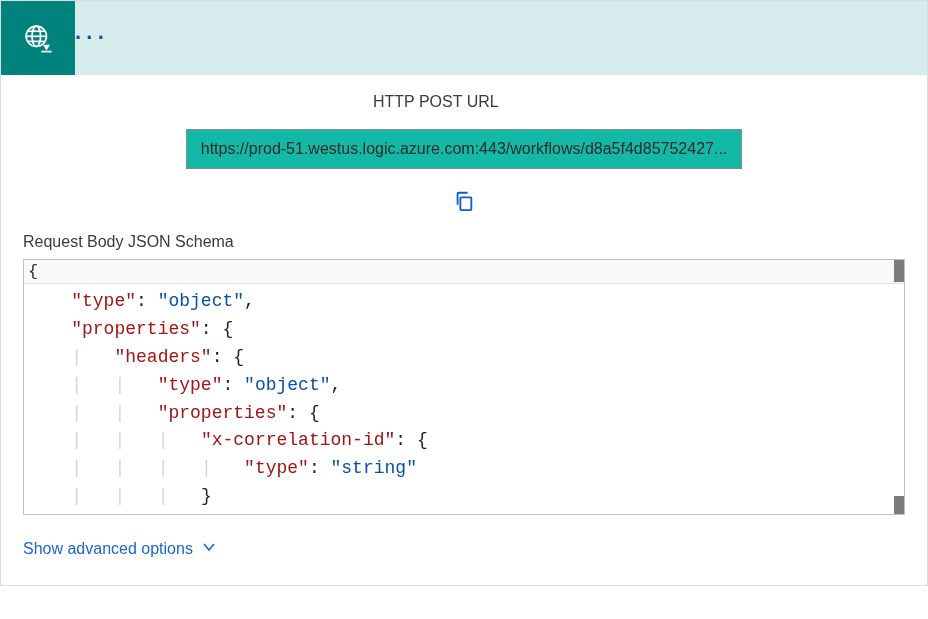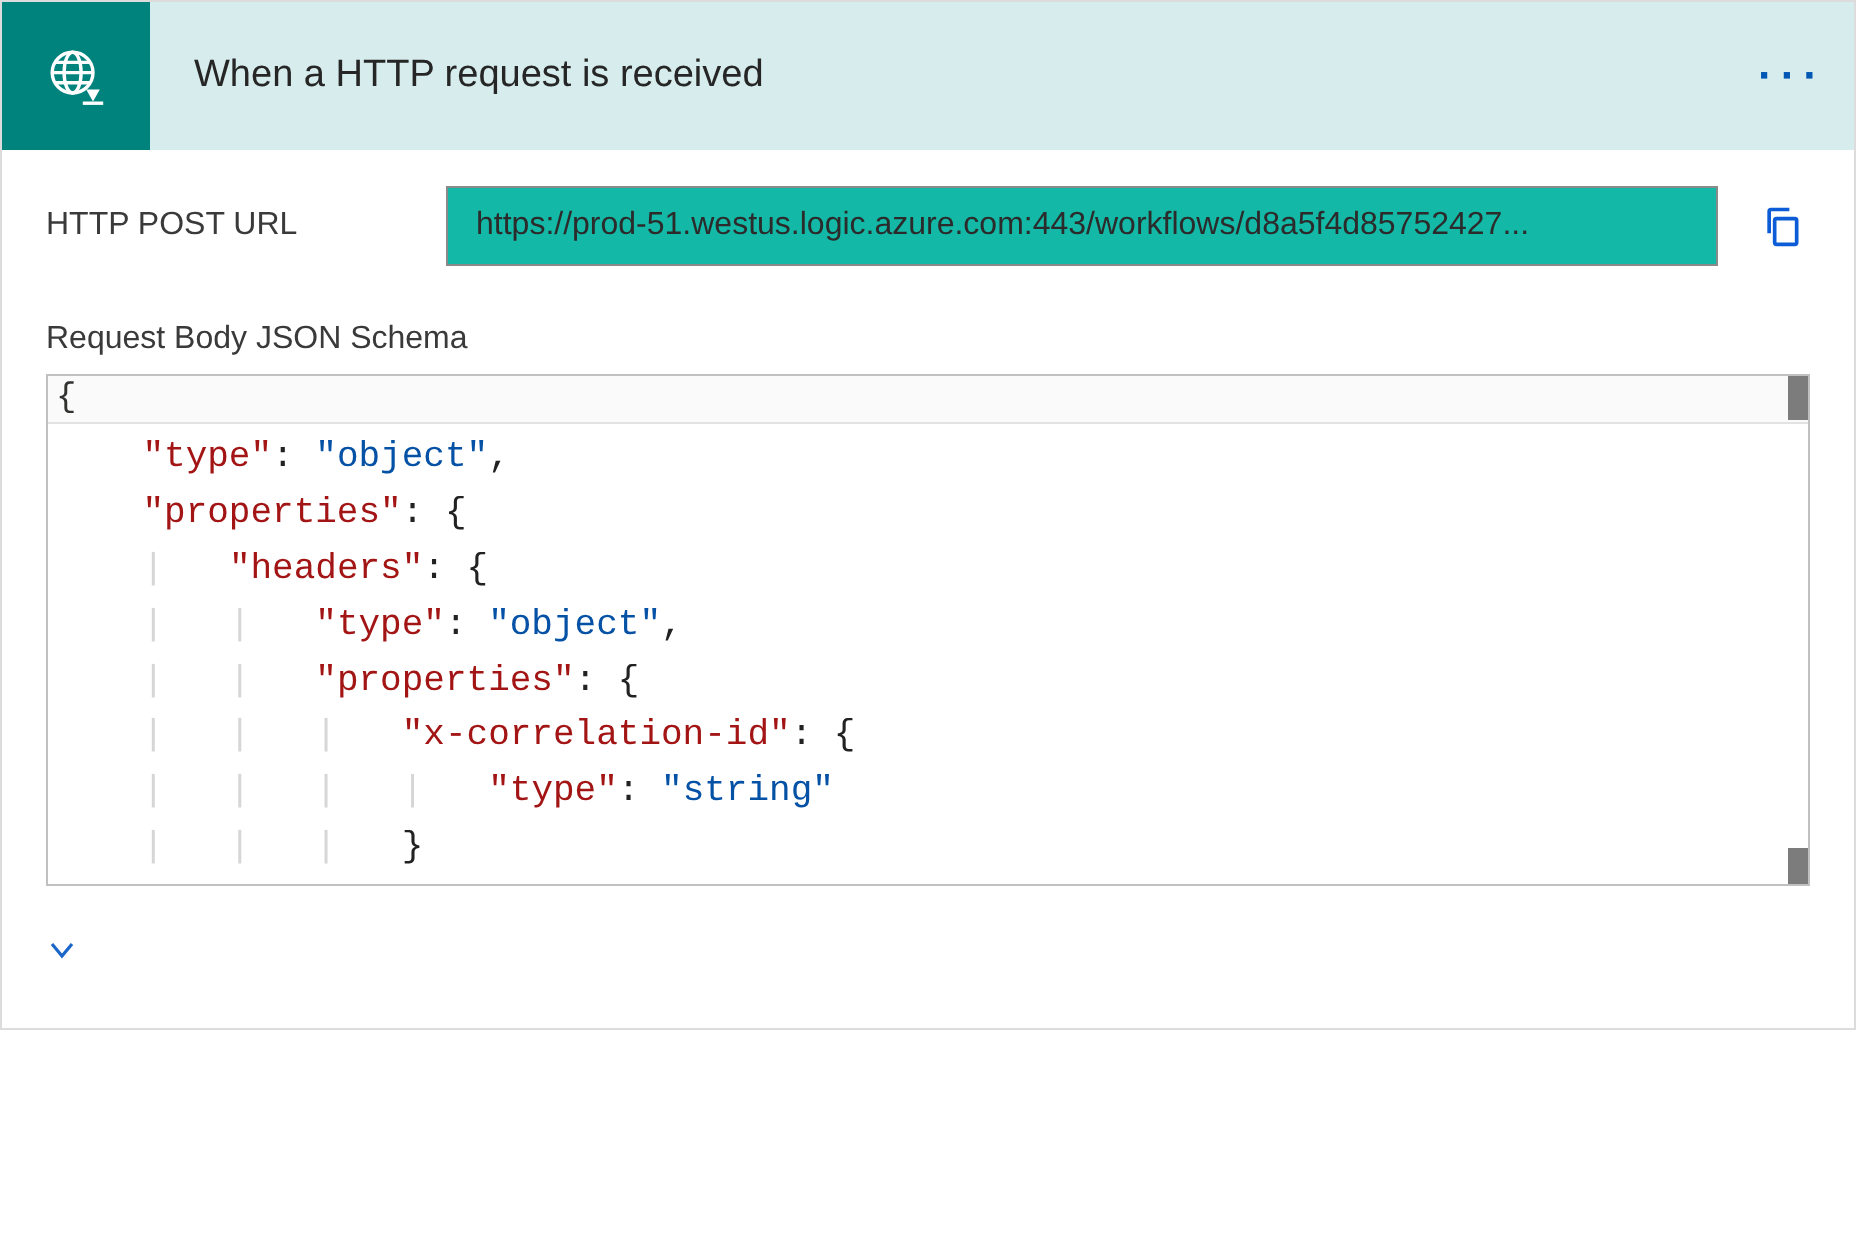--- a/index.html
+++ b/index.html
@@ -50,21 +50,22 @@
     cursor: pointer;
     padding-right: 30px;
   }
   .body {
     padding: 18px 22px 8px 22px;
   }
   .row-url {
     display: flex;
     align-items: center;
     gap: 18px;
-    margin-bottom: 28px;
+    margin-bottom: 18px;
+    flex-direction: column;
   }
   .url-label {
     width: 182px;
     color: #3a3a3a;
     font-size: 16px;
   }
   .url-field {
     flex: 1 1 auto;
     background: #14b8a6;
     border: 1px solid #8a8a8a;
@@ -149,21 +150,20 @@
       <svg viewBox="0 0 40 40">
         <circle cx="18" cy="18" r="12" fill="none" stroke="#ffffff" stroke-width="2"></circle>
         <ellipse cx="18" cy="18" rx="5" ry="12" fill="none" stroke="#ffffff" stroke-width="2"></ellipse>
         <line x1="6" y1="18" x2="30" y2="18" stroke="#ffffff" stroke-width="2"></line>
         <line x1="8" y1="12" x2="28" y2="12" stroke="#ffffff" stroke-width="2"></line>
         <line x1="8" y1="24" x2="28" y2="24" stroke="#ffffff" stroke-width="2"></line>
         <path d="M26 28 L34 28 L30 35 Z" fill="#ffffff"></path>
         <rect x="24" y="35" width="12" height="2" fill="#ffffff"></rect>
       </svg>
     </div>
-    <div class="header-title">When a HTTP request is received</div>
     <div class="header-menu">···</div>
   </div>
 
   <div class="body">
 
     <div class="row-url">
       <div class="url-label">HTTP POST URL</div>
       <div class="url-field">https://prod-51.westus.logic.azure.com:443/workflows/d8a5f4d85752427...</div>
       <div class="copy-btn">
         <svg viewBox="0 0 24 24">
@@ -185,20 +185,21 @@
     <span class="guide">|</span>   <span class="guide">|</span>   <span class="tok-key">"type"</span><span class="tok-punc">: </span><span class="tok-str">"object"</span><span class="tok-punc">,</span>
     <span class="guide">|</span>   <span class="guide">|</span>   <span class="tok-key">"properties"</span><span class="tok-punc">: </span><span class="tok-punc">{</span>
     <span class="guide">|</span>   <span class="guide">|</span>   <span class="guide">|</span>   <span class="tok-key">"x-correlation-id"</span><span class="tok-punc">: </span><span class="tok-punc">{</span>
     <span class="guide">|</span>   <span class="guide">|</span>   <span class="guide">|</span>   <span class="guide">|</span>   <span class="tok-key">"type"</span><span class="tok-punc">: </span><span class="tok-str">"string"</span>
     <span class="guide">|</span>   <span class="guide">|</span>   <span class="guide">|</span>   <span class="tok-punc">}</span></div>
     </div>
 
 
     <div class="link-row" style="margin-bottom:12px;">
       <span class="link">
+        <span>Show advanced options</span>
         <span class="chevron">
           <svg width="16" height="16" viewBox="0 0 16 16">
               <path d="M3 5 L8 11 L13 5" fill="none" stroke="#1b66c9" stroke-width="1.6"></path>
             </svg>
         </span>
       </span>
     </div>
 
   </div>
 </div>

